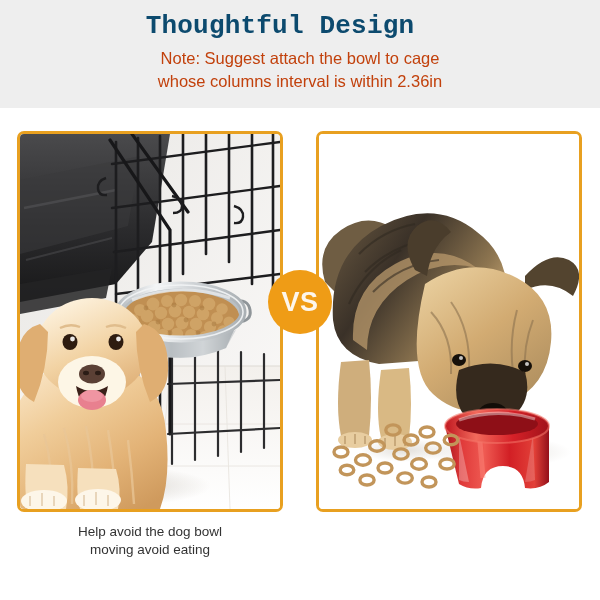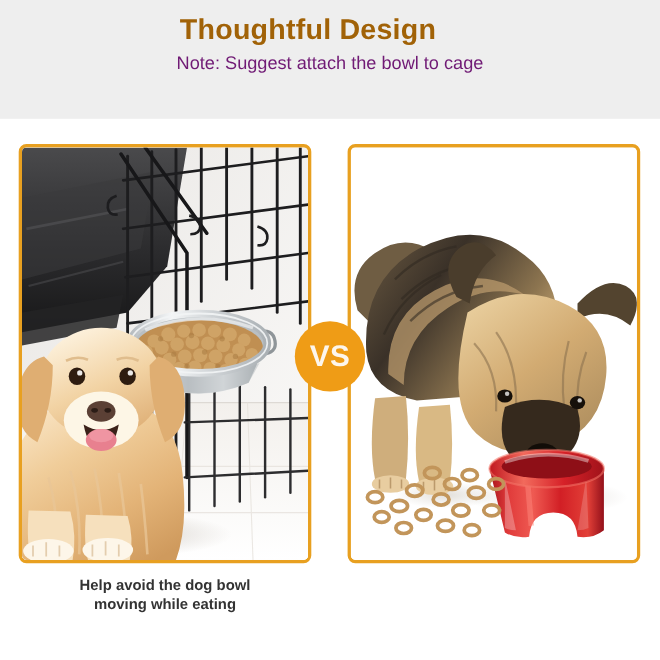--- a/index.html
+++ b/index.html
@@ -22,31 +22,32 @@
     width: 600px; height: 108px;
     background: #eeeeee;
   }
   .title {
     position: absolute;
     left: 0; top: 11px;
     width: 560px;
     text-align: center;
     font-size: 26px;
     font-weight: bold;
-    color: #a16207;
+    color: #0c4a6e;
     letter-spacing: .2px;
+    font-family: Liberation Mono, monospace;
   }
   .subtitle {
     position: absolute;
     left: 0; top: 47px;
     width: 600px;
     text-align: center;
     font-size: 16.5px;
     line-height: 23px;
-    color: #701a75;
+    color: #c2410c;
   }
   .subtitle span { display: block; }
 
   
   .panel {
     position: absolute;
     top: 131px;
     width: 266px;
     height: 381px;
     border: 3px solid #e8a020;
@@ -55,21 +56,21 @@
     overflow: hidden;
   }
   .panel-left  { left: 17px; }
   .panel-right { left: 316px; }
 
   .panel-art { position: absolute; inset: 0; width: 100%; height: 100%; display: block; }
 
   
   .vs-badge {
     position: absolute;
-    left: 268px; top: 292px;
+    left: 268px; top: 270px;
     width: 64px; height: 64px;
     border-radius: 50%;
     background: #ef9c16;
     display: flex;
     align-items: center;
     justify-content: center;
     z-index: 5;
   }
   .vs-badge-text {
     color: #fdf6ec;
@@ -81,37 +82,37 @@
 
   
   .caption {
     position: absolute;
     top: 523px;
     width: 272px;
     text-align: center;
     font-size: 13.5px;
     line-height: 18px;
     color: #333333;
-    font-weight: bold;
   }
   .caption-left  { left: 14px; }
   .caption-right { left: 313px; }
   .caption span { display: block; }
 </style>
 </head>
 <body>
 
 <div class="page">
 
   <div class="header-band"></div>
 
   <div class="title">Thoughtful Design</div>
 
   <div class="subtitle">
     <span>Note: Suggest attach the bowl to cage</span>
+    <span>whose columns interval is within 2.36in</span>
   </div>
 
   <div class="panel panel-left">
     <svg class="panel-art" viewBox="0 0 260 375" preserveAspectRatio="xMidYMid slice">
       <defs>
         <linearGradient id="floorL" x1="0" y1="0" x2="0" y2="1">
           <stop offset="0%" stop-color="#f3f0ec"></stop>
           <stop offset="100%" stop-color="#ffffff"></stop>
         </linearGradient>
         <linearGradient id="wallL" x1="0" y1="0" x2="1" y2="1">
@@ -456,19 +457,19 @@
       </g>
     </svg>
   </div>
 
   <div class="vs-badge">
     <span class="vs-badge-text">VS</span>
   </div>
 
   <div class="caption caption-left">
     <span>Help avoid the dog bowl</span>
-    <span>moving while eating</span>
+    <span>moving avoid eating</span>
   </div>
 
   <div class="caption caption-right">
   </div>
 
 </div>
 
 </body></html>

